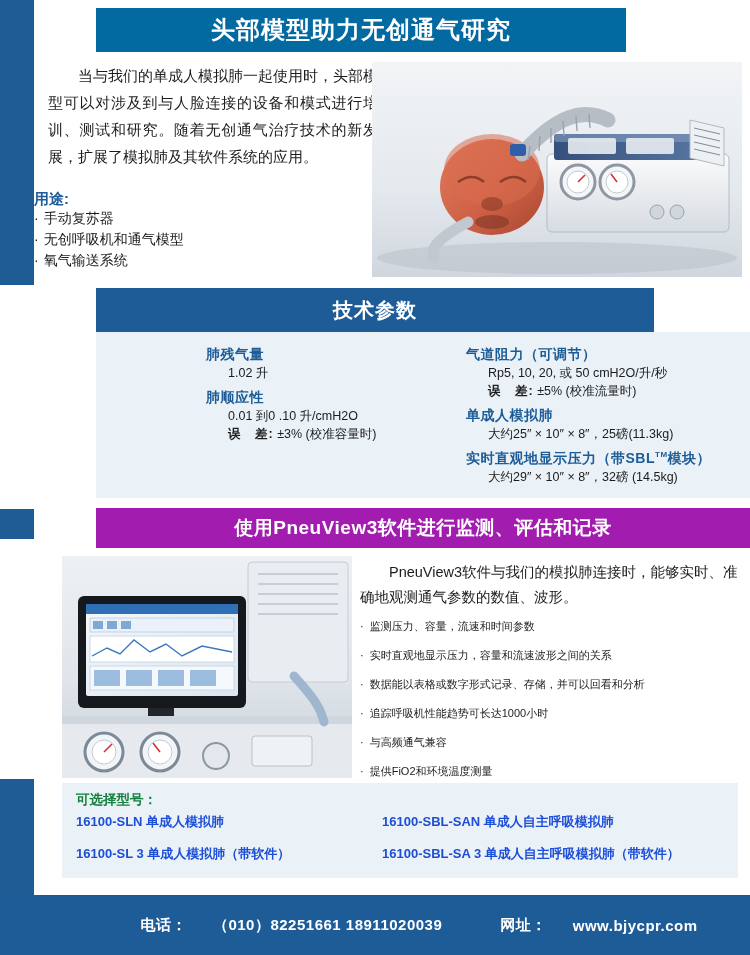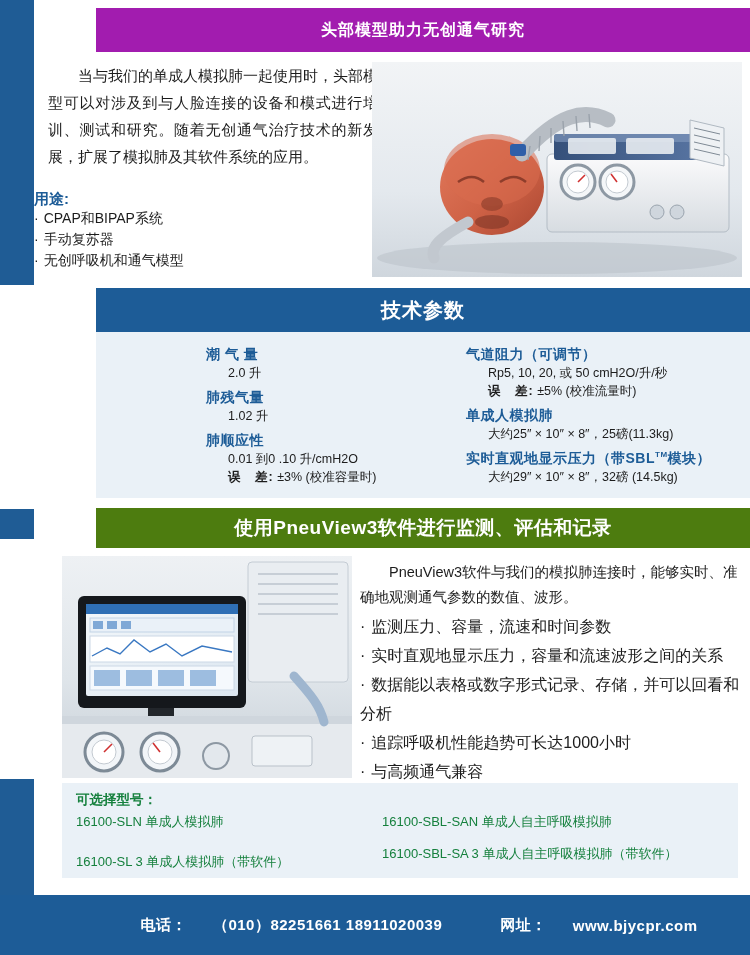--- a/index.html
+++ b/index.html
@@ -25,25 +25,25 @@
   }
   .edge-strip.top { top: 0; height: 285px; }
   .edge-strip.mid { top: 509px; height: 30px; }
   .edge-strip.bottom { top: 779px; height: 176px; }
 
   
   .header-banner {
     position: absolute;
     left: 96px;
     top: 8px;
-    width: 654px;
+    width: 530px;
     height: 44px;
-    background: #a21caf;
+    background: #0369a1;
     color: #ffffff;
-    font-size: 16px;
+    font-size: 24px;
     font-weight: bold;
     letter-spacing: 1px;
     display: flex;
     align-items: center;
     justify-content: center;
   }
 
   
   .intro-text {
     position: absolute;
@@ -90,21 +90,21 @@
     height: 215px;
     background: #e9edf1;
     overflow: hidden;
   }
 
   
   .spec-banner {
     position: absolute;
     left: 96px;
     top: 288px;
-    width: 654px;
+    width: 558px;
     height: 44px;
     background: #1d5c97;
     color: #ffffff;
     font-size: 20px;
     font-weight: bold;
     letter-spacing: 1px;
     display: flex;
     align-items: center;
     justify-content: center;
   }
@@ -144,21 +144,21 @@
   .spec-note b { letter-spacing: 1px; }
   .sup { font-size: 8px; vertical-align: super; }
 
   
   .pneu-banner {
     position: absolute;
     left: 96px;
     top: 508px;
     width: 654px;
     height: 40px;
-    background: #4d7c0f;
+    background: #a21caf;
     color: #ffffff;
     font-size: 19px;
     font-weight: bold;
     letter-spacing: 0.5px;
     display: flex;
     align-items: center;
     justify-content: center;
   }
   .photo2 {
     position: absolute;
@@ -177,21 +177,21 @@
     font-size: 14.5px;
     line-height: 25px;
     text-indent: 2em;
     color: #1c1c1c;
   }
   .pneu-list {
     position: absolute;
     left: 360px;
     top: 612px;
     width: 382px;
-    font-size: 16px;
+    font-size: 11px;
     line-height: 29px;
     list-style: none;
     margin: 0;
     padding: 0;
     color: #1c1c1c;
   }
   .pneu-list li::before {
     content: "·";
     margin-right: 6px;
   }
@@ -209,26 +209,26 @@
     position: absolute;
     left: 14px;
     top: 8px;
     font-size: 13.5px;
     font-weight: bold;
     color: #15803d;
   }
   .model-cell {
     position: absolute;
     font-size: 13px;
-    font-weight: normal;
-    color: #15803d;
+    font-weight: bold;
+    color: #1d4ed8;
   }
   .model-cell.r1c1 { left: 14px; top: 30px; }
   .model-cell.r1c2 { left: 320px; top: 30px; }
-  .model-cell.r2c1 { left: 14px; top: 62px; margin-top: 8px; }
+  .model-cell.r2c1 { left: 14px; top: 62px; }
   .model-cell.r2c2 { left: 320px; top: 62px; }
 
   
   .footer {
     position: absolute;
     left: 0;
     top: 895px;
     width: 750px;
     height: 60px;
     background: #1d5c97;
@@ -252,23 +252,23 @@
 
 <div class="edge-strip top"></div>
 <div class="edge-strip mid"></div>
 <div class="edge-strip bottom"></div>
 
 <div class="header-banner">头部模型助力无创通气研究</div>
 
 <div class="intro-text">当与我们的单成人模拟肺一起使用时，头部模型可以对涉及到与人脸连接的设备和模式进行培训、测试和研究。随着无创通气治疗技术的新发展，扩展了模拟肺及其软件系统的应用。</div>
 <div class="uses-title">用途:</div>
 <ul class="uses-list">
-  <li>CPAP和BIPAP系统</li>
   <li>手动复苏器</li>
   <li>无创呼吸机和通气模型</li>
+  <li>氧气输送系统</li>
 </ul>
 
 <div class="photo1">
   <svg class="ph-bg" viewBox="0 0 370 215" preserveAspectRatio="none" aria-hidden="true">
     <defs>
       <linearGradient id="bg1" x1="0" y1="0" x2="0" y2="1">
         <stop offset="0%" stop-color="#f2f4f6"></stop>
         <stop offset="60%" stop-color="#e4e9ee"></stop>
         <stop offset="100%" stop-color="#cfd6dd"></stop>
       </linearGradient>
@@ -333,24 +333,20 @@
 
     <rect x="138" y="82" width="16" height="12" rx="3" fill="#2f5fa8"></rect>
 
     <path d="M96 160 C66 176 58 186 62 196" stroke="#c2c8cf" stroke-width="11" fill="none" stroke-linecap="round"></path>
   </svg>
 </div>
 
 <div class="spec-banner">技术参数</div>
 <div class="spec-body">
   <div class="spec-col left">
-    <div class="spec-item">
-      <div class="spec-label">潮 气 量</div>
-      <div class="spec-value">2.0 升</div>
-    </div>
     <div class="spec-item">
       <div class="spec-label">肺残气量</div>
       <div class="spec-value">1.02 升</div>
     </div>
     <div class="spec-item">
       <div class="spec-label">肺顺应性</div>
       <div class="spec-value">0.01 到0 .10 升/cmH2O</div>
       <div class="spec-note">
         <b>误　差:</b>
         <span>±3% (校准容量时)</span>

